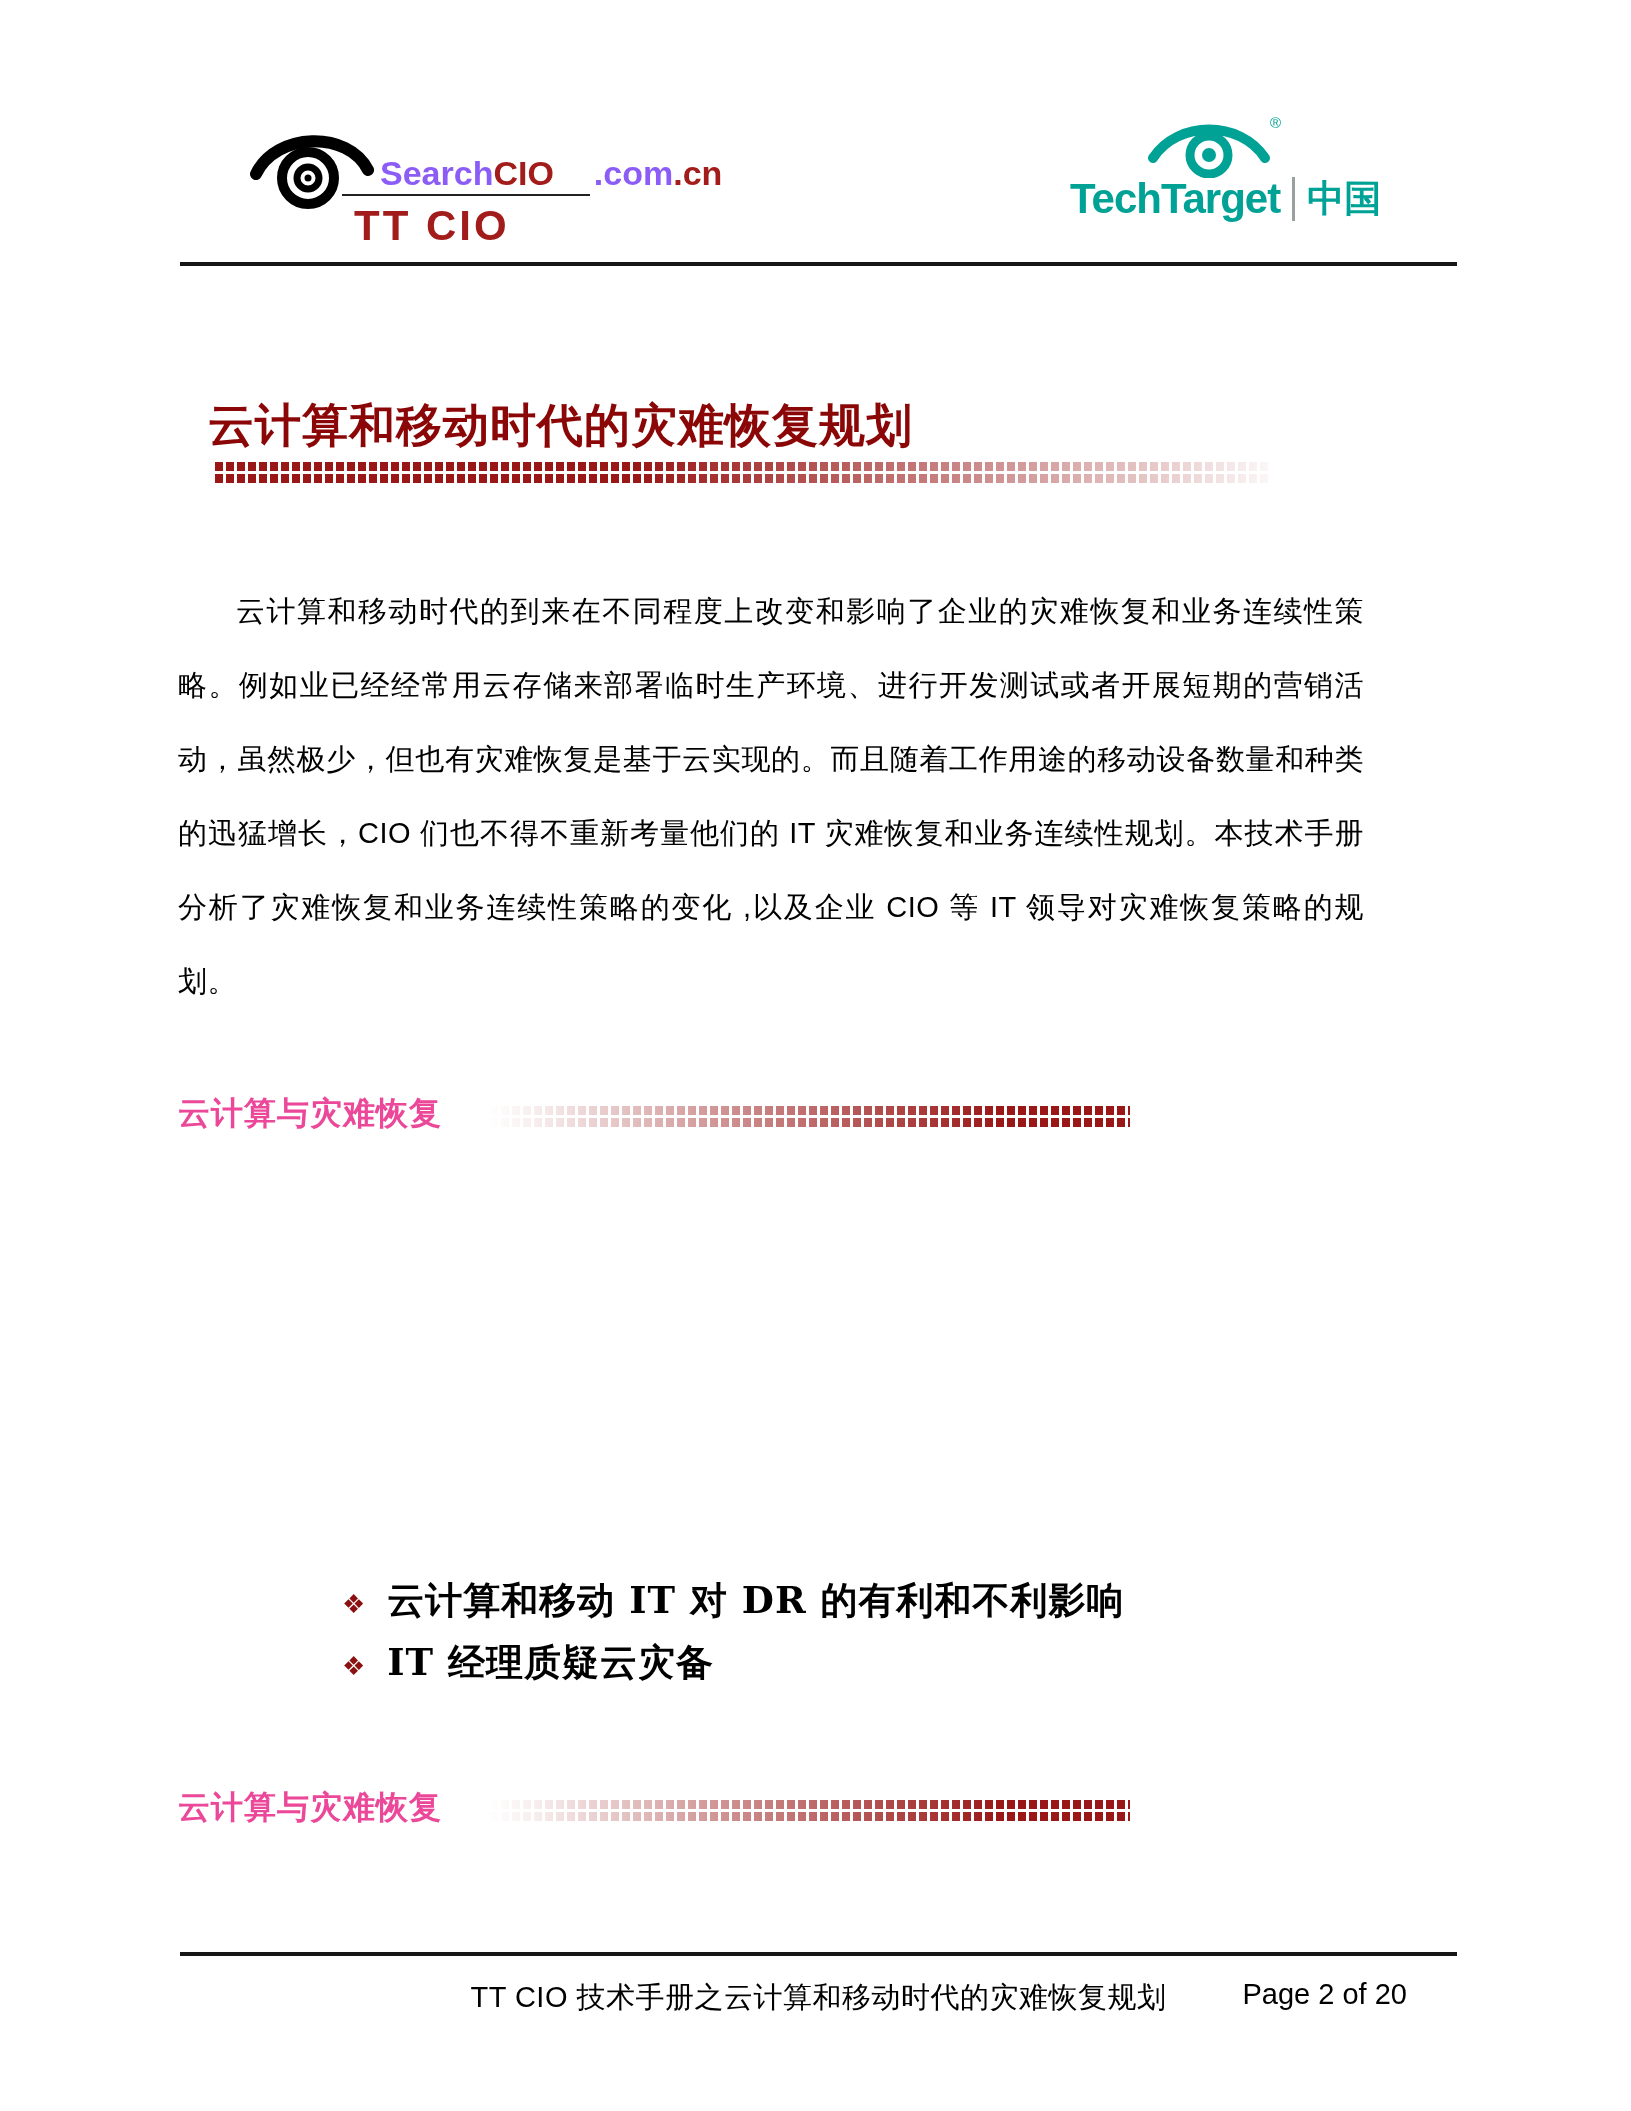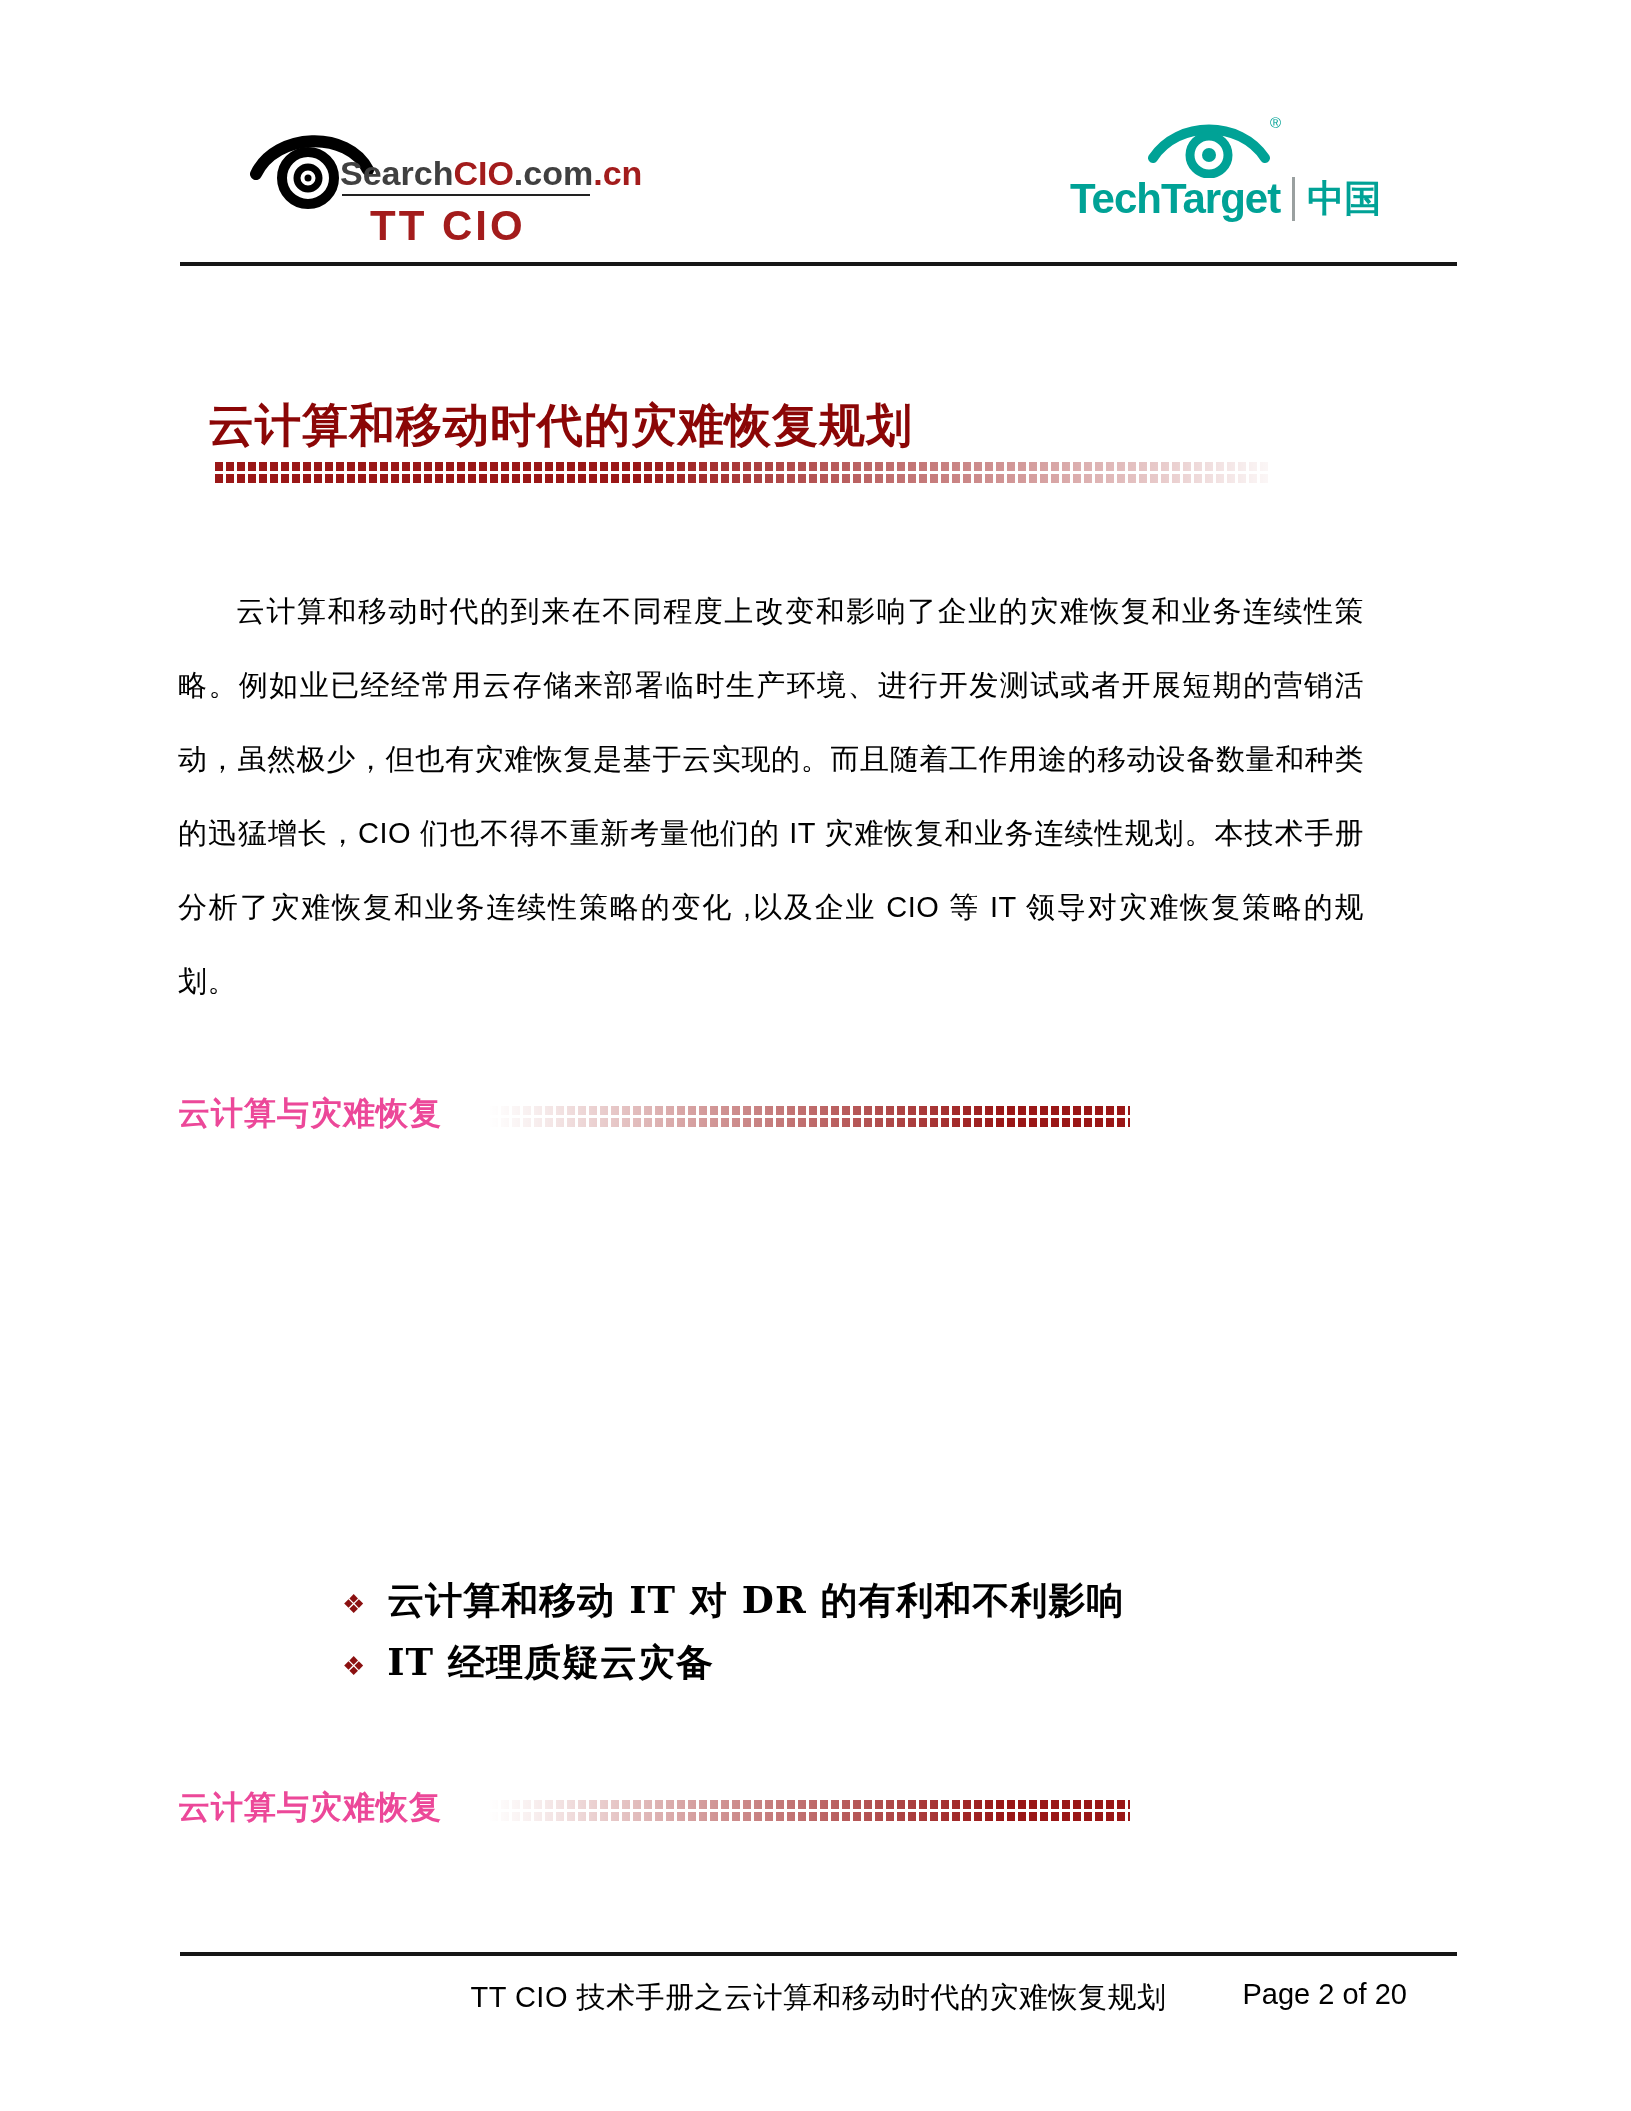--- a/index.html
+++ b/index.html
@@ -13,26 +13,26 @@
     overflow:hidden;
   }
 
   
   .scio-logo{position:absolute;left:250px;top:122px;width:360px;height:125px;}
   .scio-eye{position:absolute;left:0;top:2px;width:124px;height:92px;}
   .scio-wordmark{
     position:absolute;left:90px;top:32px;white-space:nowrap;
     font-size:34px;font-weight:700;letter-spacing:0px;
   }
-  .scio-wordmark .blk{color:#404040;}
+  .scio-wordmark .blk{color:#8b5cf6;margin-left:40px;}
   .scio-wordmark .red{color:#a31c1c;}
   .scio-underline{position:absolute;left:92px;top:72px;width:248px;height:2px;background:#222;}
   .scio-sub{
     position:absolute;left:104px;top:80px;
-    font-size:42px;font-weight:800;color:#a31c1c;letter-spacing:3px;white-space:nowrap;margin-left:16px;
+    font-size:42px;font-weight:800;color:#a31c1c;letter-spacing:3px;white-space:nowrap;
   }
 
   .tt-logo{position:absolute;left:1066px;top:112px;width:310px;height:120px;}
   .tt-eye{position:absolute;left:82px;top:2px;width:122px;height:64px;}
   .tt-reg{position:absolute;left:204px;top:2px;font-size:15px;color:#00a296;}
   .tt-row{position:absolute;left:4px;top:62px;display:flex;align-items:center;white-space:nowrap;justify-content:flex-end;}
   .tt-word{font-size:42px;font-weight:700;color:#00a296;letter-spacing:-1px;}
   .tt-divider{width:3px;height:44px;background:#9aa0a0;margin:0 12px 0 12px;}
   .tt-region{font-size:37px;font-weight:700;color:#00a296;}
 

